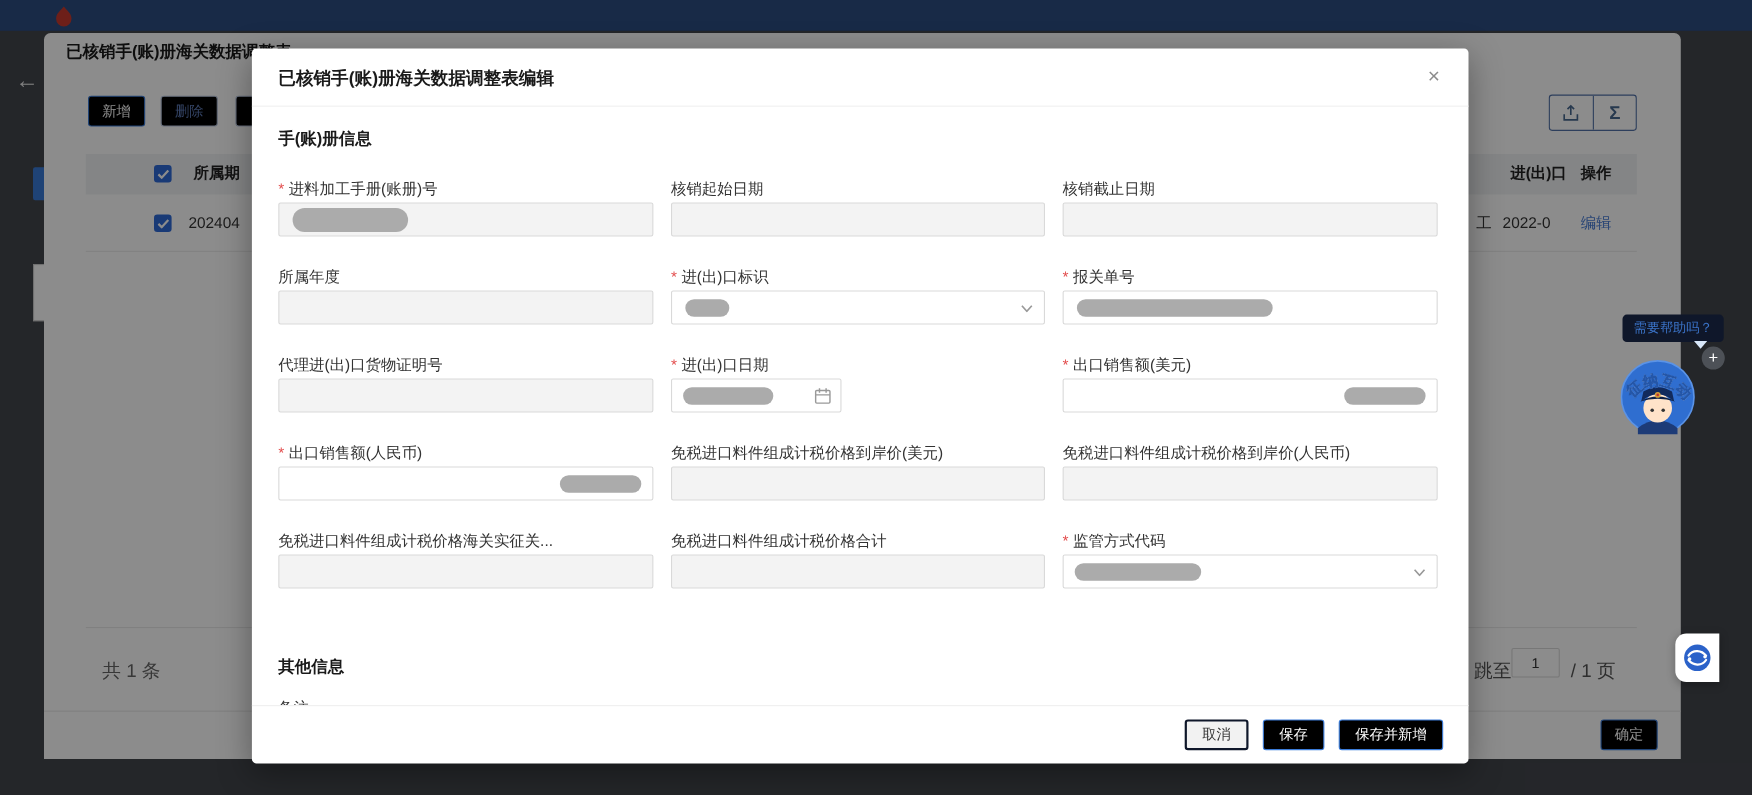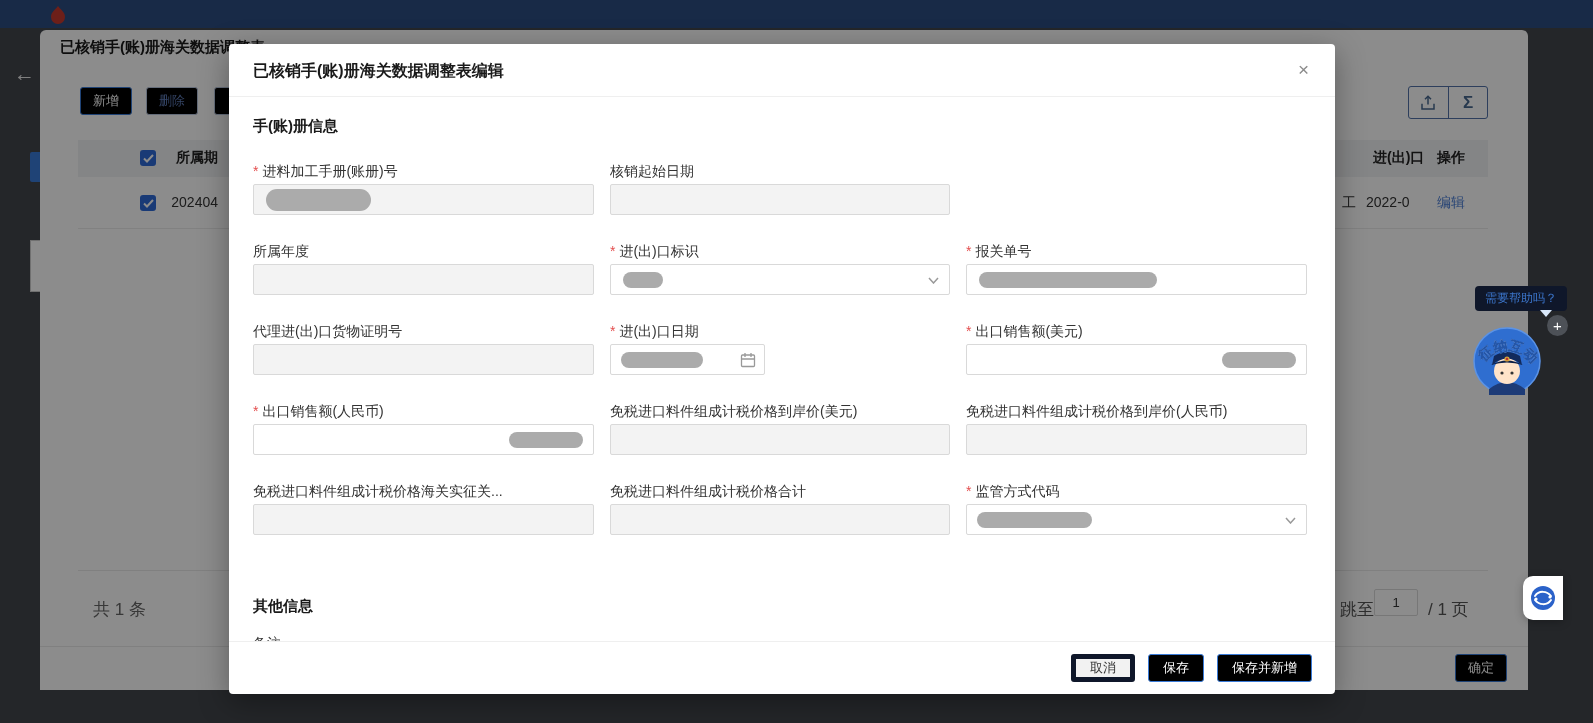--- a/index.html
+++ b/index.html
@@ -10,21 +10,21 @@
 
   
   .top-bar { left:0; top:0; width:1593px; height:28px; background:#2d4d82; }
   .app-logo { left:49px; top:5px; width:18px; height:20px; }
   .back-arrow { left:14px; top:62px; color:#e8e8e8; font-size:21px; cursor:pointer; }
   .bg-panel { left:40px; top:30px; width:1488px; height:660px; background:#fff; border-radius:6px 6px 0 0; }
   .bg-title { left:20px; top:8px; font-size:15px; font-weight:bold; color:#1a1a1a; white-space:nowrap; }
   .btn { display:flex; align-items:center; justify-content:center; font-size:13px; border-radius:3px; cursor:pointer; }
   .btn-primary { background:#000000; color:#fff; border:1px solid #3a7bd8; }
   .btn-ghost { background:#000000; color:#5f7cb8; border:1px solid #b9c6de; }
-  .btn-plain { background:#f2f2f2; color:#333; border:5px solid #0f172a; }
+  .btn-plain { background:#f2f2f2; color:#333; border:2px solid #0f172a; }
   .icon-group { left:1368px; top:56px; width:80px; height:33px; display:flex; border:1px solid #5272a8; border-radius:3px; overflow:hidden; }
   .icon-cell { width:40px; height:100%; display:flex; align-items:center; justify-content:center; color:#48688f; cursor:pointer; }
   .icon-cell + .icon-cell { border-left:1px solid #5272a8; }
   .sigma { font-size:17px; font-weight:bold; }
 
   .tbl-head { left:38px; top:110px; width:1410px; height:37px; background:#f1f2f4; display:block; }
   .tbl-row  { left:38px; top:147px; width:1410px; height:52px; background:#fff; border-bottom:1px solid #ebebeb; }
   .th-text { font-size:14px; font-weight:bold; color:#222; white-space:nowrap; }
   .td-text { font-size:14px; color:#333; white-space:nowrap; }
   .checkbox { width:16px; height:16px; background:#2f6bd8; border-radius:3px; display:flex; align-items:center; justify-content:center; cursor:pointer; }
@@ -153,20 +153,24 @@
       <div class="cell" style="left:24px;top:64px;width:341px;">
         <div class="lbl"><span class="req">*</span><span>进料加工手册(账册)号</span></div>
         <div class="ctl disabled">
           <span class="blob big" style="left:12px;width:105px;"></span>
         </div>
       </div>
       <div class="cell" style="left:381px;top:64px;width:340px;">
         <div class="lbl"><span>核销起始日期</span></div>
         <div class="ctl disabled"></div>
       </div>
+      <div class="cell" style="left:737px;top:64px;width:341px;">
+        <div class="lbl"><span>核销截止日期</span></div>
+        <div class="ctl disabled"></div>
+      </div>
 
       <div class="cell" style="left:24px;top:144px;width:341px;">
         <div class="lbl"><span>所属年度</span></div>
         <div class="ctl disabled"></div>
       </div>
       <div class="cell" style="left:381px;top:144px;width:340px;">
         <div class="lbl"><span class="req">*</span><span>进(出)口标识</span></div>
         <div class="ctl">
           <span class="blob" style="left:12px;width:40px;height:16px;"></span>
           <svg class="chev" width="11" height="7" viewBox="0 0 11 7">

